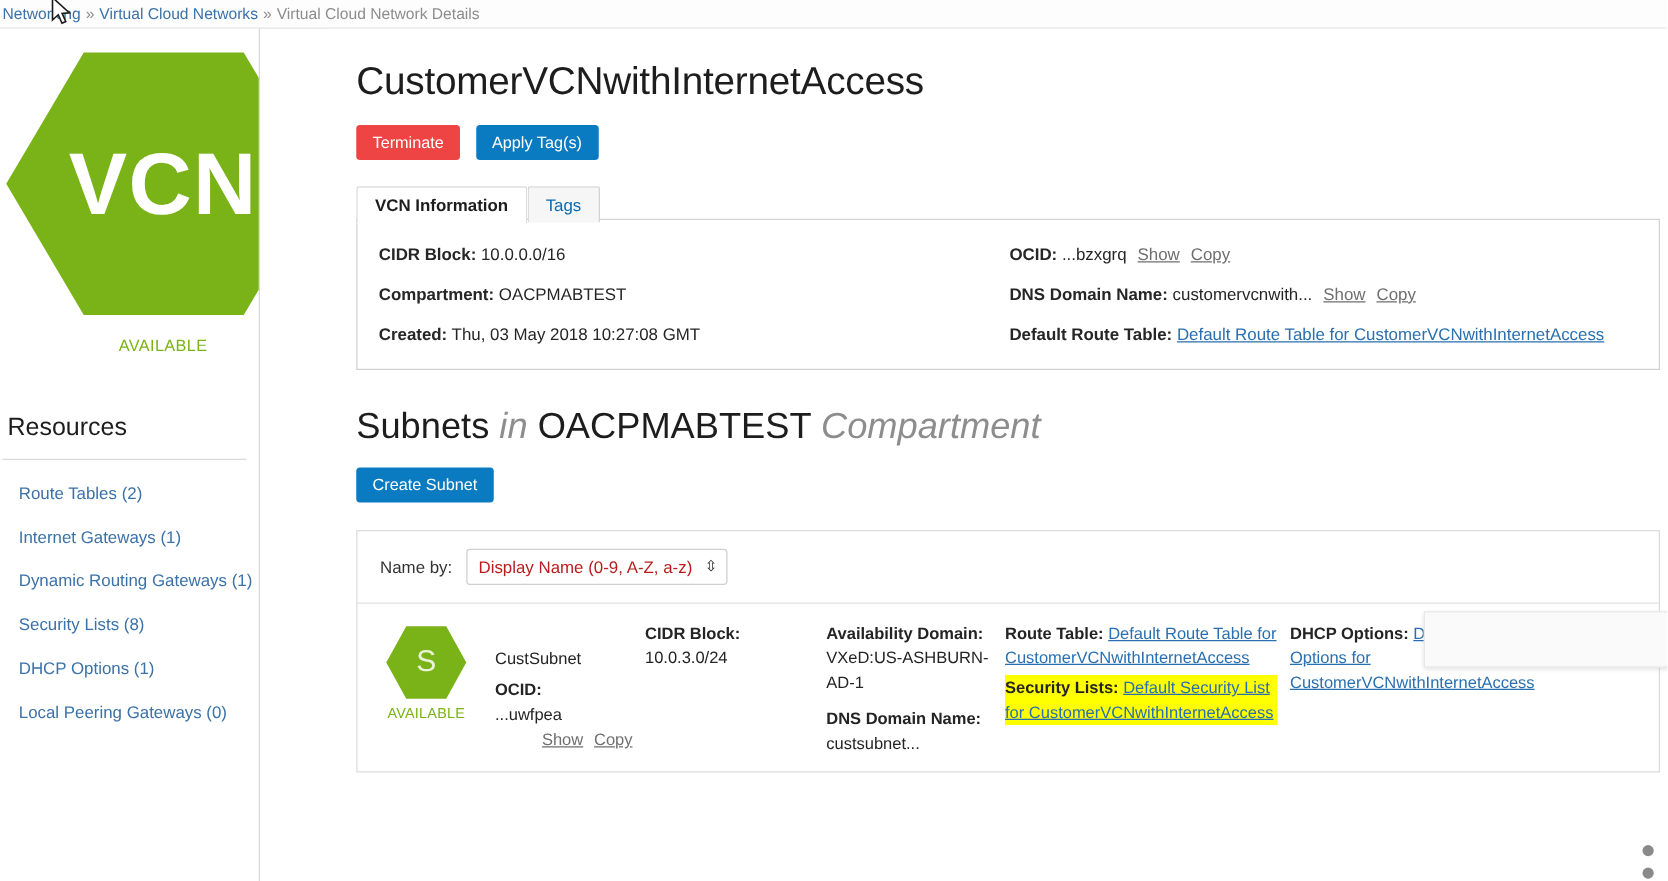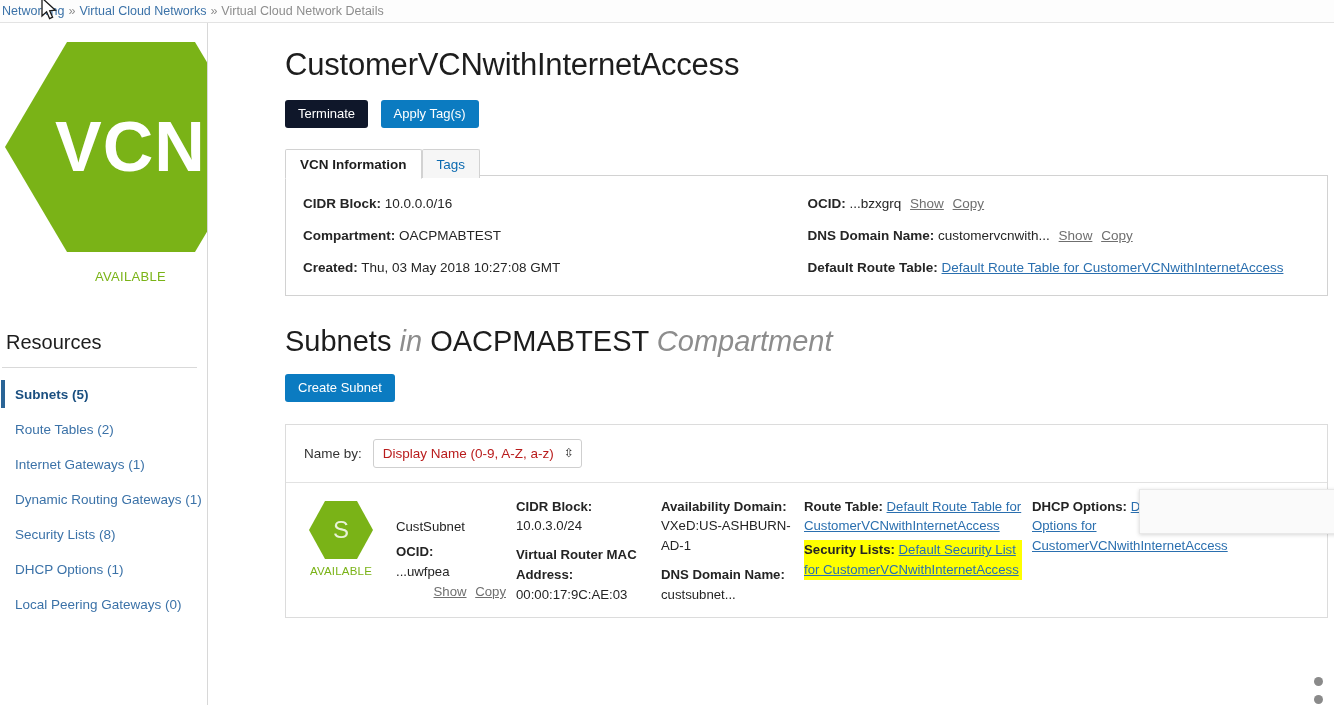--- a/index.html
+++ b/index.html
@@ -133,21 +133,21 @@
     display: inline-block;
     border: none;
     border-radius: 3px;
     color: #ffffff;
     font-size: 13px;
     font-family: "Liberation Sans", sans-serif;
     padding: 7px 13px 8px;
     cursor: pointer;
     line-height: 1;
   }
-  .btn-danger { background: #0f172a; }
+  .btn-danger { background: #ef4444; }
   .btn-primary { background: #0b7bc1; margin-left: 8px; }
 
   
   #tabs {
     margin: 20px 0 0 23px;
     height: 28px;
     position: relative;
     z-index: 3;
   }
   .tab {
@@ -308,21 +308,20 @@
         </svg>
         <div class="hexlabel">VCN</div>
       </div>
       <div id="vcn-state">AVAILABLE</div>
     </div>
 
     <h2 id="resources-title">Resources</h2>
     <div id="resources-divider"></div>
 
     <ul class="res-list" id="res-list">
-        <li class="res-item active"><span>Subnets (5)</span></li>
         <li class="res-item"><span>Route Tables (2)</span></li>
         <li class="res-item"><span>Internet Gateways (1)</span></li>
         <li class="res-item"><span>Dynamic Routing Gateways (1)</span></li>
         <li class="res-item"><span>Security Lists (8)</span></li>
         <li class="res-item"><span>DHCP Options (1)</span></li>
         <li class="res-item"><span>Local Peering Gateways (0)</span></li>
       </ul>
   </div>
 
   <div id="main">
@@ -418,24 +417,20 @@
             <span class="muted-lnk">Show</span>
             <span class="muted-lnk">Copy</span>
           </div>
         </div>
 
         <div class="cell col-cidr">
           <div>
             <span class="lbl">CIDR Block:</span>
             <span>10.0.3.0/24</span>
           </div>
-          <div style="margin-top:9px">
-            <span class="lbl">Virtual Router MAC Address:</span>
-            <span>00:00:17:9C:AE:03</span>
-          </div>
         </div>
 
         <div class="cell col-ad">
           <div>
             <span class="lbl">Availability Domain:</span>
             <span>VXeD:US-ASHBURN-AD-1</span>
           </div>
           <div style="margin-top:9px">
             <span class="lbl">DNS Domain Name:</span>
             <span>custsubnet...</span>

